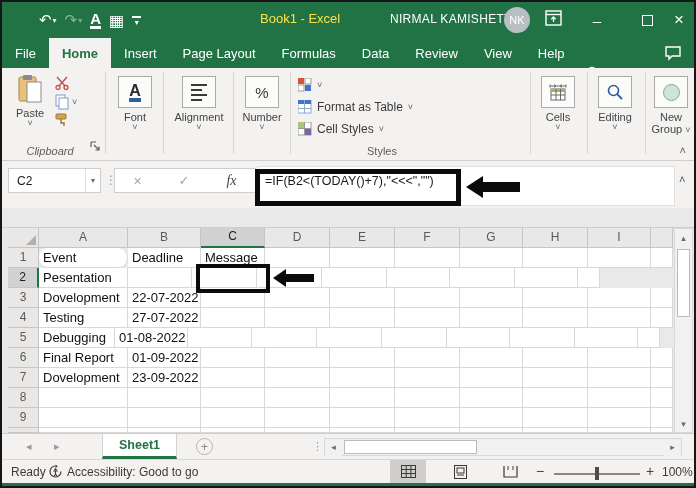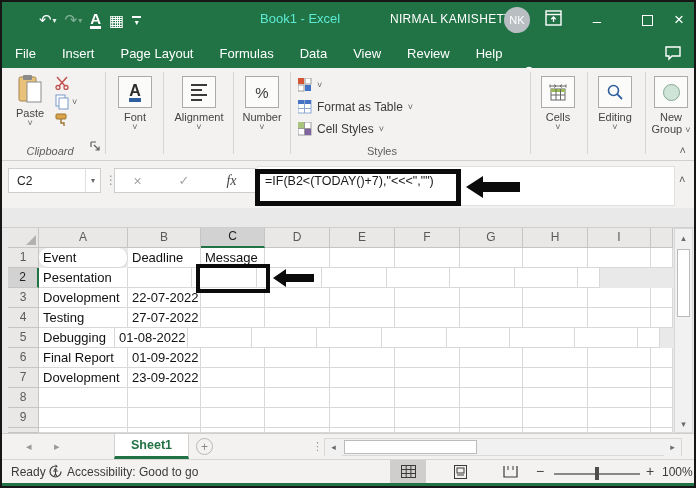--- a/index.html
+++ b/index.html
@@ -11,21 +11,21 @@
   #titlebar{left:0;top:0;width:692px;height:36px;background:#217346;color:#fff;}
   .qat{display:flex;align-items:center;gap:2px;position:absolute;left:34px;top:0;height:36px;}
   .qat .btn{display:flex;align-items:center;color:#fff;font-size:15px;padding:0 3px;height:26px;}
   .qat .mini{font-size:8px;color:#e8f1ec;margin-left:1px;}
   .qat .dis{opacity:.45;}
   .fontA{font-size:15px;font-weight:bold;border-bottom:3px solid #fff;line-height:14px;}
   .tblglyph{font-size:16px;}
   .qatcust{display:flex;flex-direction:column;align-items:center;line-height:5px;}
   .qatcust .bar{width:9px;height:2px;background:#fff;margin-bottom:2px;}
   .qatcust .chev{font-size:8px;}
-  #title-text{left:258px;top:9px;font-size:13px;color:#5eead4;}
+  #title-text{left:258px;top:9px;font-size:13px;color:#fde047;}
   #user-name{left:388px;top:10px;font-size:12px;color:#fff;letter-spacing:.3px;}
   #avatar{left:502px;top:5px;width:26px;height:26px;border-radius:50%;background:#b9bec3;color:#fff;font-size:11px;display:flex;align-items:center;justify-content:center;}
   #ribbon-display{left:543px;top:8px;}
   .winctl{top:0px;height:36px;width:34px;display:flex;align-items:center;justify-content:center;color:#fff;}
   #min-btn{left:578px;font-size:15px;}
   #max-btn{left:628px;}
   #max-btn .sq{width:11px;height:11px;border:1.5px solid #fff;}
   #close-btn{left:660px;font-size:17px;}
 
   
@@ -81,21 +81,21 @@
 
   
   #vscroll{left:672px;top:226px;width:19px;height:205px;background:#f1f1f1;border:1px solid #d8d8d8;display:flex;flex-direction:column;align-items:center;}
   .sbtn{width:17px;height:17px;display:flex;align-items:center;justify-content:center;color:#6a6a6a;font-size:9px;background:#f1f1f1;}
   #vthumb{width:13px;height:68px;background:#fff;border:1px solid #bdbbb9;margin-top:3px;}
   #vscroll .spacer{flex:1;}
 
   
   #sheetbar{left:0;top:431px;width:692px;height:26px;background:#f3f2f1;border-top:1px solid #cfcecd;}
   .navarrow{position:absolute;top:6px;color:#9b9997;font-size:11px;}
-  #sheet-tab{left:112px;top:0;height:25px;background:#fff;border-left:1px solid #d3d1cf;border-right:1px solid #d3d1cf;border-bottom:3px solid #217346;display:flex;align-items:center;padding:0 16px;font-size:12.5px;font-weight:bold;color:#217346;}
+  #sheet-tab{left:100px;top:0;height:25px;background:#fff;border-left:1px solid #d3d1cf;border-right:1px solid #d3d1cf;border-bottom:3px solid #217346;display:flex;align-items:center;padding:0 16px;font-size:12.5px;font-weight:bold;color:#217346;}
   #add-sheet{left:194px;top:4px;width:17px;height:17px;border:1px solid #b9b7b5;border-radius:50%;color:#8a8886;display:flex;align-items:center;justify-content:center;font-size:12px;background:#f3f2f1;}
   #sb-dots{left:310px;top:6px;color:#9a9896;font-size:11px;}
   #hscroll{left:322px;top:4px;width:358px;height:18px;background:#f1f1f1;border:1px solid #d8d8d8;display:flex;align-items:center;}
   #hthumb{width:133px;height:14px;background:#fff;border:1px solid #bdbbb9;margin-left:2px;}
 
   
   #statusbar{left:0;top:457px;width:692px;height:24px;background:#f3f2f1;border-top:1px solid #d8d6d3;}
   #ready{left:9px;top:5px;font-size:12px;color:#3b3a39;}
   #a11y{left:46px;top:4px;display:flex;align-items:center;gap:4px;font-size:12px;color:#3b3a39;}
   .viewbtn{position:absolute;top:0;width:36px;height:23px;display:flex;align-items:center;justify-content:center;}
@@ -153,26 +153,27 @@
     </div>
     <div id="min-btn" class="abs winctl">–</div>
     <div id="max-btn" class="abs winctl">
         <span class="sq"></span>
       </div>
     <div id="close-btn" class="abs winctl">×</div>
   </div>
 
   <div id="tabrow" class="abs">
     <span class="rtab">File</span>
+    <span class="rtab active">Home</span>
     <span class="rtab">Insert</span>
     <span class="rtab">Page Layout</span>
     <span class="rtab">Formulas</span>
     <span class="rtab">Data</span>
+    <span class="rtab">Review</span>
     <span class="rtab">View</span>
-    <span class="rtab">Review</span>
     <span class="rtab">Help</span>
     <span id="tellme">
       <svg width="12" height="17" viewBox="0 0 12 17">
           <circle cx="6" cy="6" r="4.6" fill="none" stroke="#fff" stroke-width="1.3"></circle>
           <line x1="4" y1="12.5" x2="8" y2="12.5" stroke="#fff" stroke-width="1.3"></line>
           <line x1="4.4" y1="15" x2="7.6" y2="15" stroke="#fff" stroke-width="1.3"></line>
         </svg>
       <span>Tell me</span>
     </span>
   </div>

